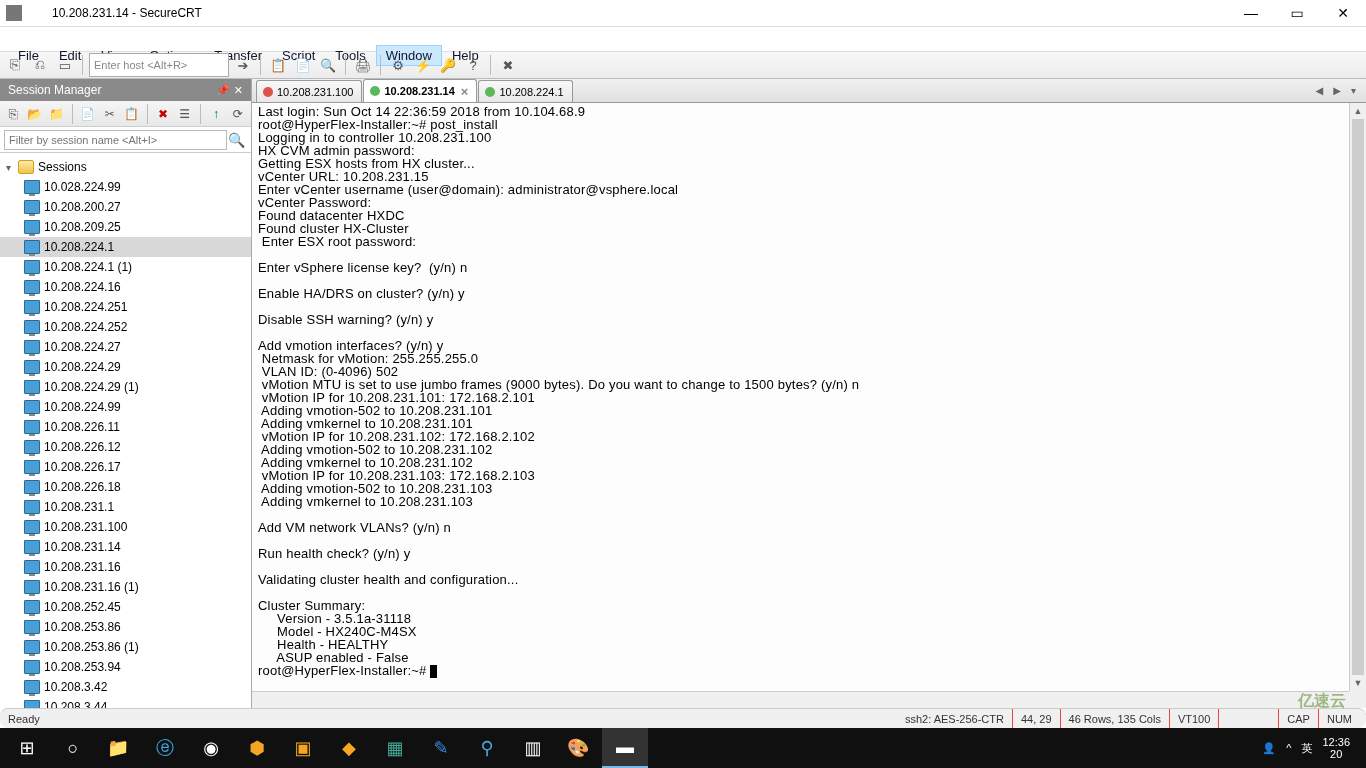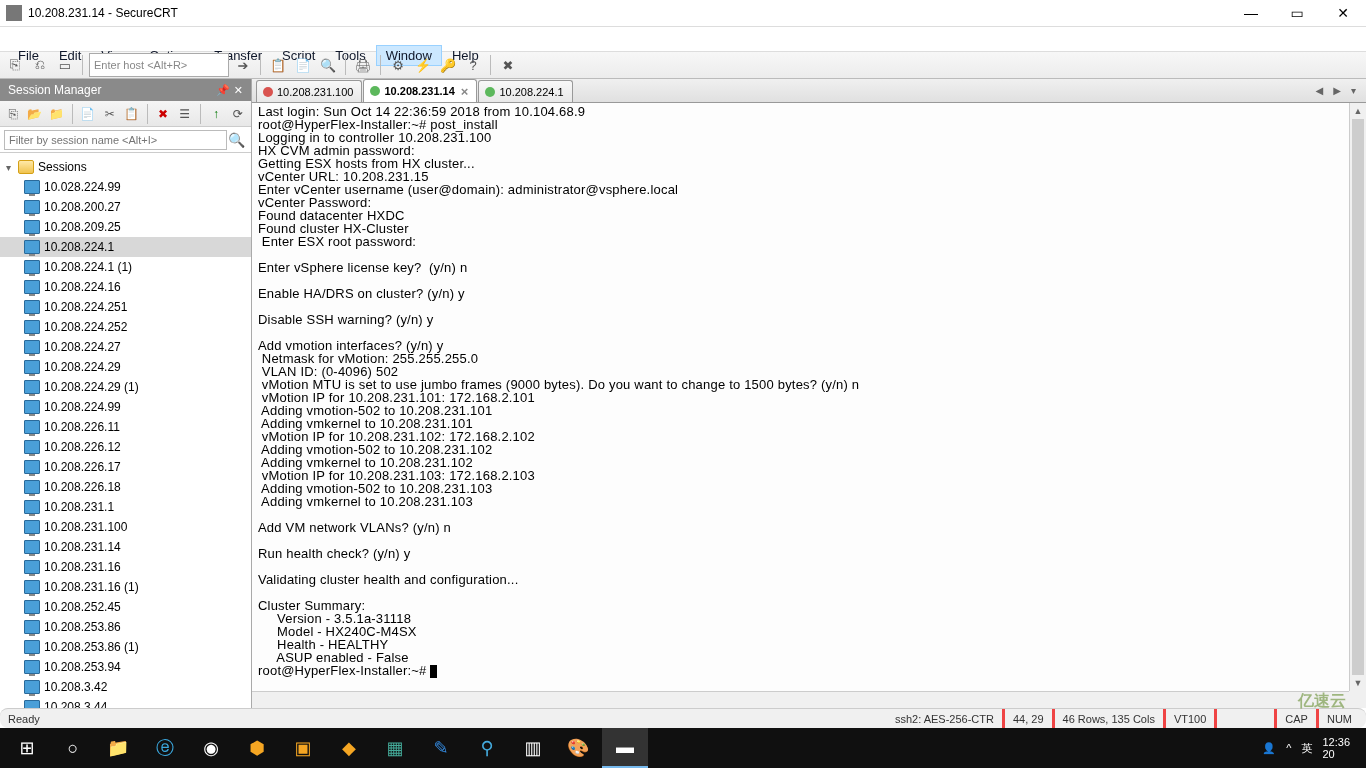--- a/index.html
+++ b/index.html
@@ -1,21 +1,21 @@
 <!DOCTYPE html>
 <html><head>
 <meta charset="utf-8">
 <style>
 * { margin: 0; padding: 0; box-sizing: border-box; font-family: "Segoe UI", Tahoma, sans-serif; }
 body { background: #fff; font-size: 12px; overflow: hidden; width: 1366px; height: 768px; position: relative; }
 
 
 .titlebar { height: 27px; background: #fff; border-bottom: 1px solid #ddd; display: flex; align-items: center; padding-left: 6px; }
 .titlebar .app-icon { width: 16px; height: 16px; background: #777; margin-right: 6px; display:inline-block; }
-.titlebar .title { flex:1; font-size: 12px; color:#000;}
+.titlebar .title { flex:1; font-size: 12px; color:#000;margin-left:24px;}
 .titlebar .winbtn { width:46px; height:27px; display:flex; align-items:center; justify-content:center; color:#000; font-size:14px;}
 
 
 .menubar { height: 24px; background:#fff; display:flex; align-items:center; padding-left:8px; gap:0; }
 .menubar .mi { padding: 3px 10px; font-size:13px; color:#0f172a;margin-top:32px;}
 .menubar .mi.active { background:#cce8ff; border:1px solid #99d1ff; padding:2px 9px;}
 
 
 .toolbar { height: 28px; background: linear-gradient(#f7f7f7,#ececec); border-top:1px solid #ddd; border-bottom:1px solid #bbb; display:flex; align-items:center; padding:0 4px; gap:3px;}
 .tbtn { width:22px; height:22px; display:flex; align-items:center; justify-content:center; border:1px solid transparent; color:#555; font-size:13px;}
@@ -60,29 +60,29 @@
 .terminal { flex:1; background:#fdfdfd; font-family:"Courier New",monospace; font-size:13px; line-height:1.0; padding:2px 6px; color:#000; white-space:pre; overflow:auto; position:relative; letter-spacing:0.2px;}
 .terminal .cursor { display:inline-block; width:7px; height:13px; background:#000; vertical-align:text-bottom;}
 .term-vscroll { position:absolute; right:0; top:0; bottom:17px; width:17px; background:#f0f0f0; border-left:1px solid #ccc;}
 .term-vscroll .thumb { position:absolute; left:2px; right:2px; top:16px; bottom:16px; background:#cdcdcd;}
 .term-vscroll .arr { position:absolute; left:0; right:0; height:16px; display:flex; align-items:center; justify-content:center; font-size:9px; color:#666;}
 .term-hscroll { position:absolute; left:0; right:17px; bottom:0; height:17px; background:#f0f0f0; border-top:1px solid #ccc;}
 .term-corner { position:absolute; right:0; bottom:0; width:17px; height:17px; background:#f0f0f0;}
 
 
 .statusbar { height:20px; background:#f0f0f0; border-top:1px solid #ccc; display:flex; align-items:flex-start; font-size:11px; color:#333; padding:0 6px;border-radius:8px;}
-.statusbar .cell { padding:0 8px; border-right:3px solid #ef4444; height:100%; display:flex; align-items:center;}
+.statusbar .cell { padding:0 8px; border-right:1px solid #ef4444; height:100%; display:flex; align-items:center;}
 .statusbar .cell:first-child { flex:1; border-right:none; padding-left:2px;}
 
 
 .taskbar { height:40px; background:#101010; display:flex; align-items:center; padding:0 4px;}
 .taskbar .tbitem { width:46px; height:40px; display:flex; align-items:center; justify-content:center; color:#fff; font-size:18px;}
 .taskbar .tbitem.active { border-bottom:2px solid #76b9ed; background:#333;}
 .taskbar .tray { margin-left:auto; display:flex; align-items:center; gap:10px; color:#fff; font-size:11px; padding-right:12px;}
-.tray .clock { line-height:1.1;}
+.tray .clock { text-align:center; line-height:1.1;}
 .watermark { position:absolute; right:20px; bottom:56px; color:#4d7c0f; font-size:16px; opacity:.5; pointer-events:none; font-weight:bold;}
 </style>
 </head>
 <body>
 
 <div class="titlebar">
   <span class="app-icon"></span>
   <span class="title">10.208.231.14 - SecureCRT</span>
   <div class="winbtn">—</div>
   <div class="winbtn">▭</div>

